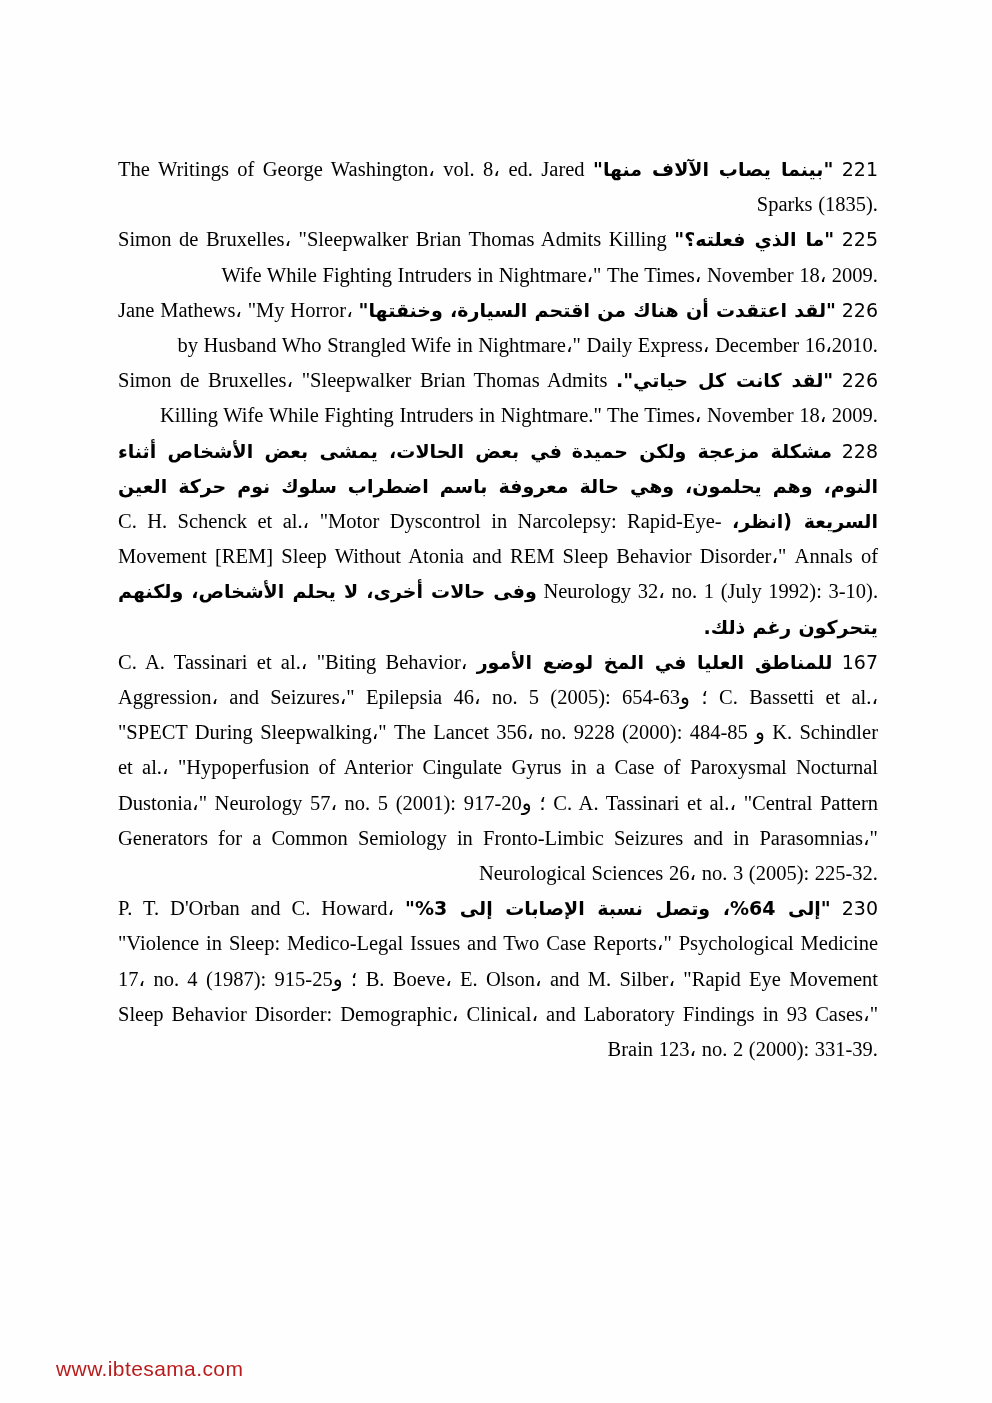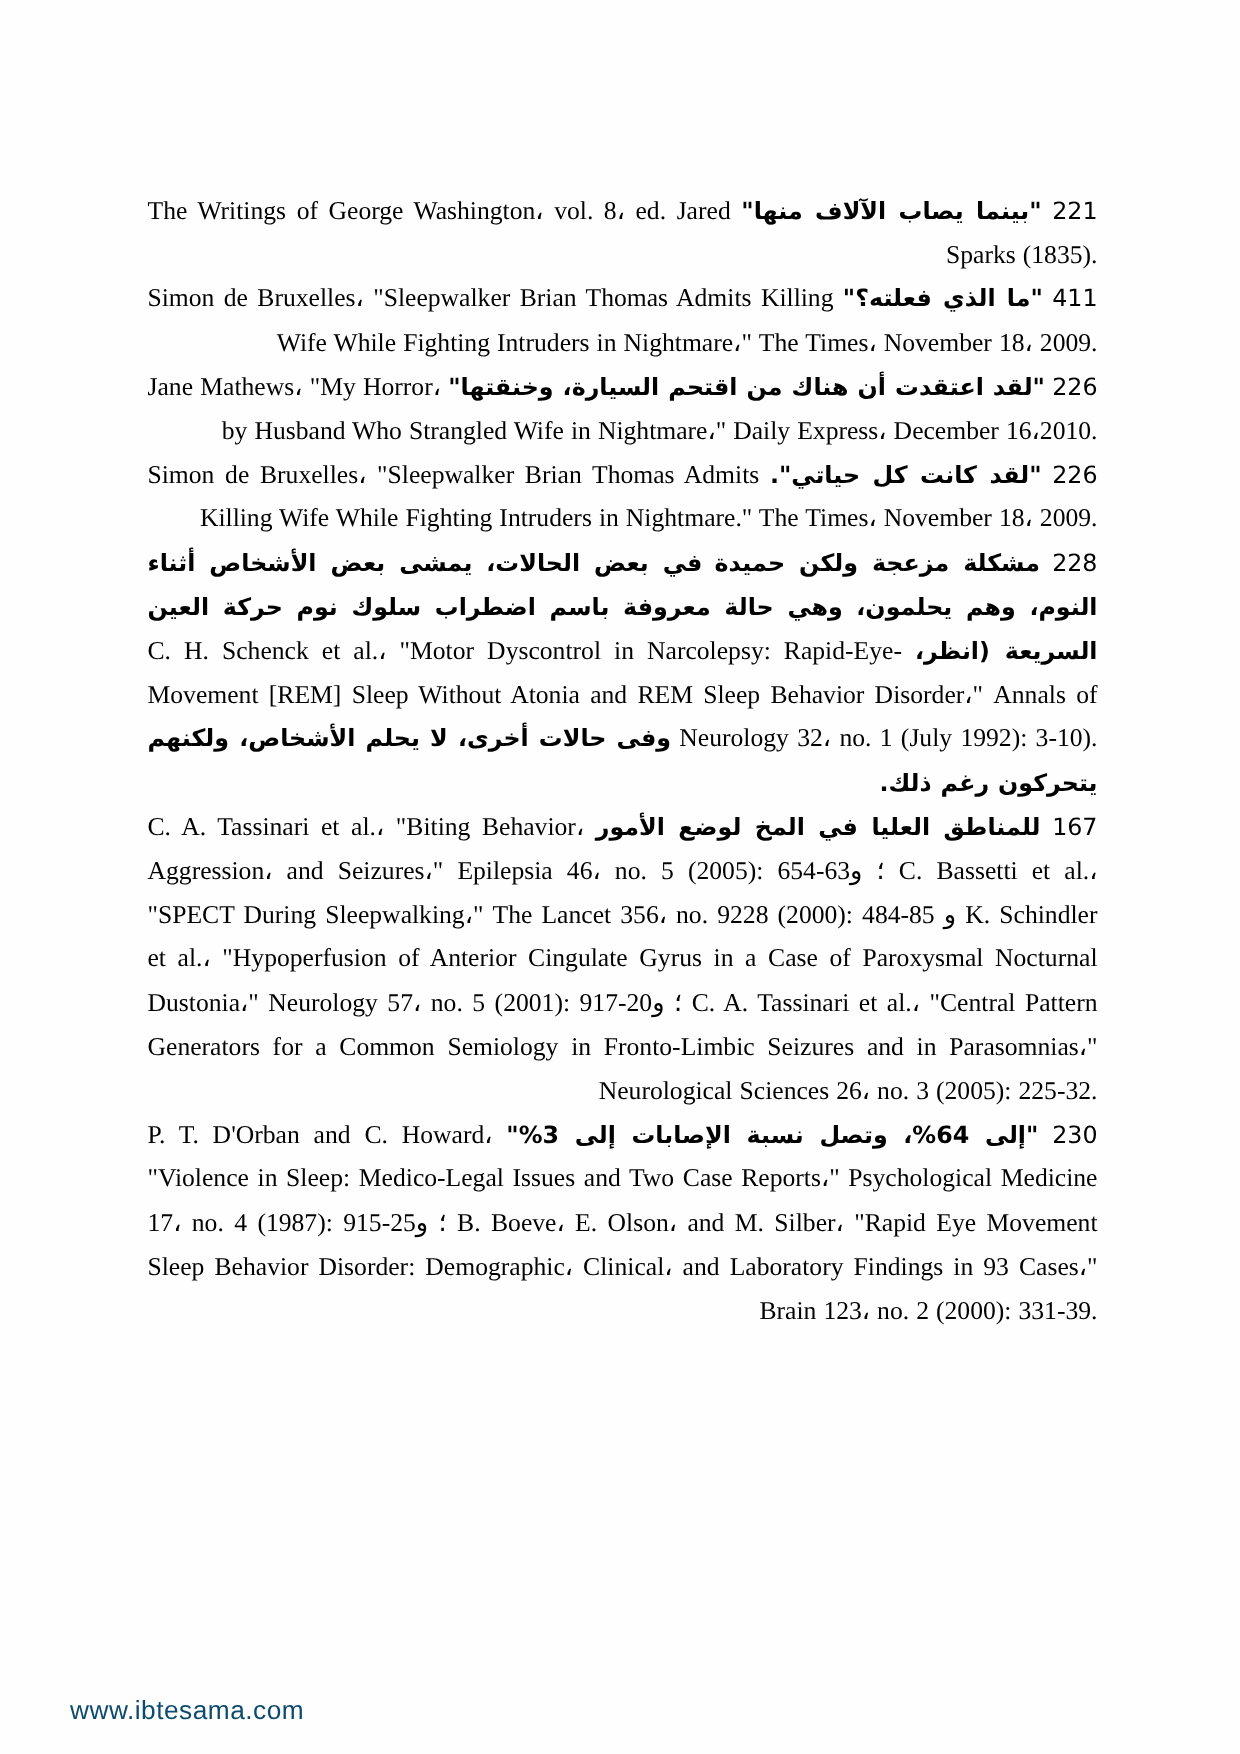--- a/index.html
+++ b/index.html
@@ -70,41 +70,41 @@
   
   .note + .note { margin-top: 0; }
 
   #watermark {
     position: absolute;
     left: 56px;
     top: 1357px;
     font-family: "Liberation Sans", "DejaVu Sans", sans-serif;
     font-size: 21px;
     letter-spacing: 0.4px;
-    color: #0c4a6e;
+    color: #b91c1c;
     direction: ltr;
     user-select: none;
   }
 </style>
 </head>
 <body>
 
 <div id="page">
 
   <div id="notes-body">
 
     <p class="note">
       <span class="num ar">221</span>
       <span class="ar">"بينما يصاب الآلاف منها"</span>
       <span class="en">The Writings of George Washington، vol. 8، ed. Jared Sparks (1835).</span>
     </p>
 
 
     <p class="note">
-      <span class="num ar">411</span>
+      <span class="num ar">225</span>
       <span class="ar">"ما الذي فعلته؟"</span>
       <span class="en">Simon de Bruxelles، "Sleepwalker Brian Thomas Admits Killing Wife While Fighting Intruders in Nightmare،" The Times، November 18، 2009.</span>
     </p>
 
     <p class="note">
       <span class="num ar">226</span>
       <span class="ar">"لقد اعتقدت أن هناك من اقتحم السيارة، وخنقتها"</span>
       <span class="en">Jane Mathews، "My Horror، by Husband Who Strangled Wife in Nightmare،" Daily Express، December 16،2010.</span>
     </p>
 

